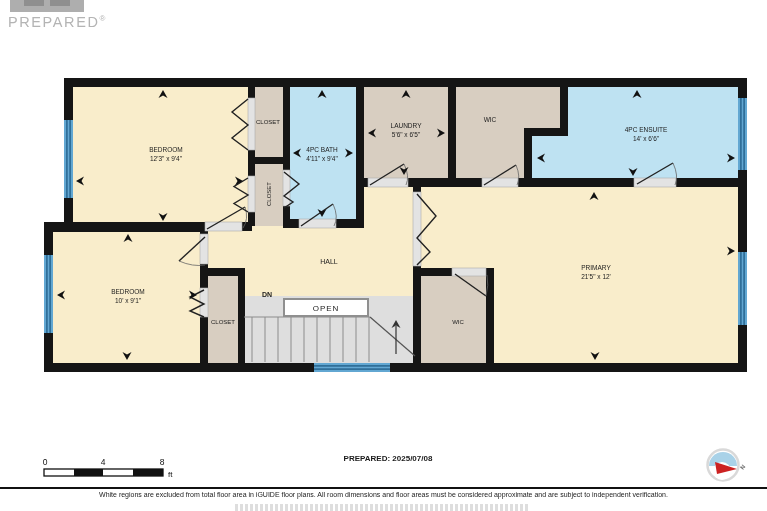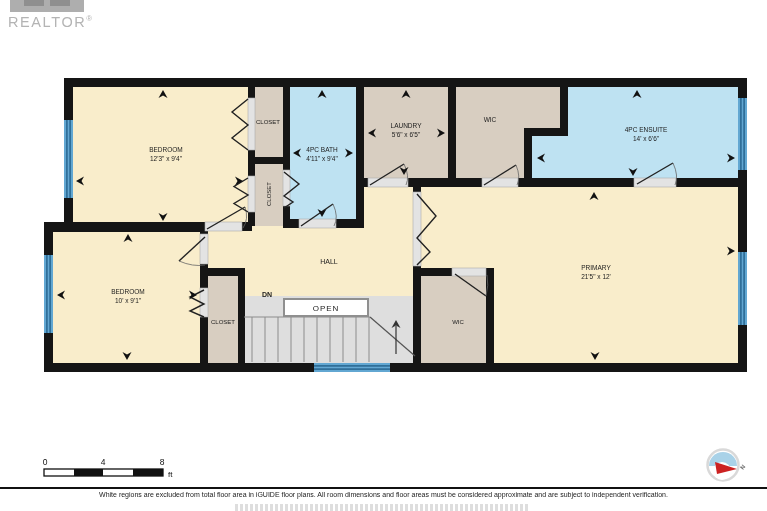--- a/index.html
+++ b/index.html
@@ -25,21 +25,21 @@
 </head>
 <body>
 
 <div id="page">
 
   <div id="realtor-logo">
     <div id="realtor-block">
       <div class="realtor-tab" style="left:14px"></div>
       <div class="realtor-tab" style="left:40px"></div>
     </div>
-    <div id="realtor-word"><span>REALTOR</span><sup>®</sup></div>
+    <div id="realtor-word"><span>PREPARED</span><sup>®</sup></div>
   </div>
 
   <svg id="plan-svg" width="767" height="511" viewBox="0 0 767 511">
 
     <g>
       <rect x="204" y="178" width="216" height="128" fill="#F9EDCB"></rect>
       <rect x="72" y="82" width="180" height="146" fill="#F9EDCB"></rect>
       <rect x="52" y="224" width="152" height="142" fill="#F9EDCB"></rect>
       <rect x="420" y="184" width="322" height="184" fill="#F9EDCB"></rect>
       <rect x="248" y="82" width="40" height="82" fill="#D8CEC1"></rect>
@@ -242,17 +242,18 @@
 
     <g>
       <circle cx="723" cy="465" r="15.5" fill="#ffffff" stroke="#D9D9D9" stroke-width="2.5"></circle>
       <path d="M709,466 A14,14 0 1 1 737,466 Z" fill="#A9D2E8"></path>
       <circle cx="722" cy="471" r="9" fill="#ffffff"></circle>
       <polygon points="715,462 737,469 717,474" fill="#CC2222"></polygon>
       <text x="743" y="470" font-size="6" font-weight="bold" fill="#666" transform="rotate(-52 743,470)">N</text>
     </g>
   </svg>
 
+  <div id="prepared">PREPARED: 2025/07/08</div>
   <div id="divider"></div>
   <div id="disclaimer">White regions are excluded from total floor area in iGUIDE floor plans. All room dimensions and floor areas must be considered approximate and are subject to independent verification.</div>
   <div id="fineprint"></div>
 
 </div>
 
 </body></html>

